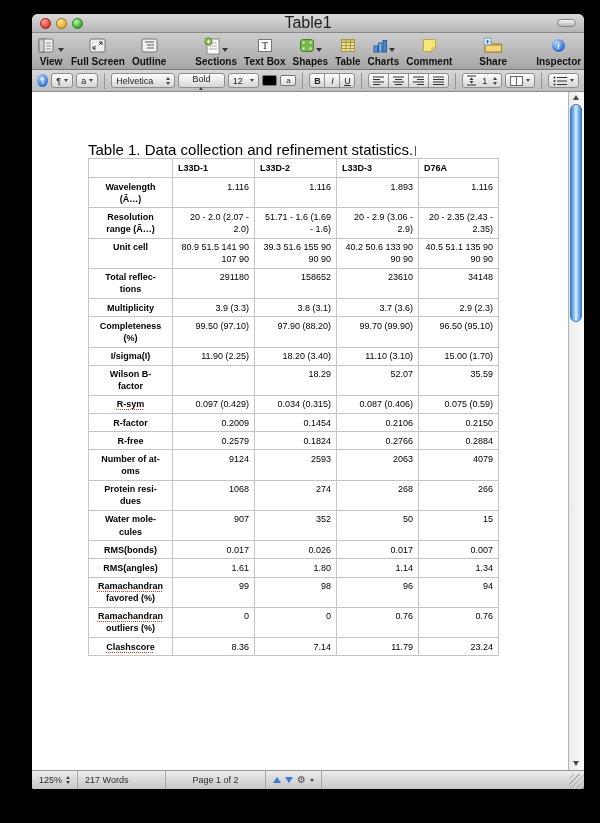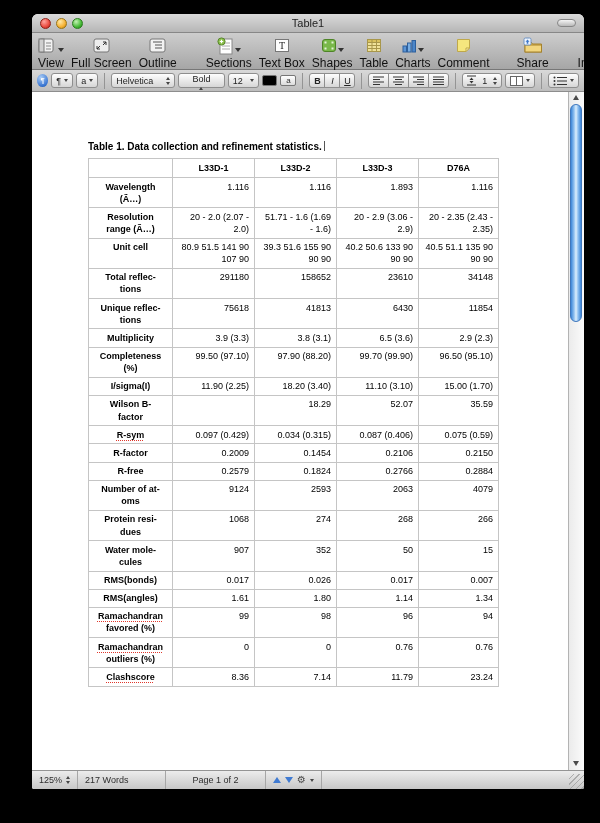--- a/index.html
+++ b/index.html
@@ -9,29 +9,29 @@
           border-radius:6px 6px 2px 2px;overflow:hidden;background:#fff;
           box-shadow:0 12px 30px rgba(0,0,0,.65);display:flex;flex-direction:column;}
   
   .titlebar{height:18px;flex:0 0 18px;background:linear-gradient(#dadada,#b6b6b6);
             border-bottom:1px solid #878787;position:relative;display:flex;align-items:center;}
   .traffic{display:flex;gap:5px;margin-left:8px;z-index:2;}
   .light{width:11px;height:11px;border-radius:50%;box-sizing:border-box;}
   .light.red{background:radial-gradient(circle at 35% 30%,#ffa59e,#ea4b40 60%,#a32218);border:1px solid #8f2018;}
   .light.yellow{background:radial-gradient(circle at 35% 30%,#ffe9a8,#f6b234 60%,#b57a12);border:1px solid #9a7413;}
   .light.green{background:radial-gradient(circle at 35% 30%,#c4f2b4,#47ba37 60%,#1f7d14;);border:1px solid #2b7d1e;background:radial-gradient(circle at 35% 30%,#c4f2b4,#47ba37 60%,#1f7d14);}
-  .wtitle{position:absolute;left:0;right:0;text-align:center;font-size:11px;color:#1e1e1e;}
+  .wtitle{position:absolute;left:0;right:0;text-align:center;font-size:16px;color:#1e1e1e;}
   .pill{position:absolute;right:8px;top:5px;width:19px;height:8px;border-radius:5px;
         background:linear-gradient(#f4f4f4,#b9b9b9);border:1px solid #868686;box-sizing:border-box;}
   
   .toolbar{height:37px;flex:0 0 37px;background:linear-gradient(#cdcdcd,#a6a6a6);
            border-bottom:1px solid #777;display:flex;align-items:flex-start;
            padding:3px 6px 0 6px;box-sizing:border-box;}
   .titem{display:flex;flex-direction:column;align-items:center;margin-right:7px;cursor:default;}
-  .titem .lbl{font-size:12px;color:#111;margin-top:1px;white-space:nowrap;}
+  .titem .lbl{font-size:10px;color:#111;margin-top:1px;white-space:nowrap;font-weight:bold;}
   .ticon{height:19px;display:flex;align-items:center;gap:1px;}
   .tda{width:0;height:0;border-left:3px solid transparent;border-right:3px solid transparent;
        border-top:4px solid #333;margin-top:8px;}
   .mL36{margin-left:22px;} .mL20{margin-left:20px;}
   .circle13{width:13px;height:13px;border-radius:50%;display:flex;align-items:center;justify-content:center;}
   .inspector-ball{background:radial-gradient(circle at 35% 28%,#b6d6f8,#2f6fd0 70%,#1d4f9e);
                   color:#fff;font:italic bold 9px "Liberation Serif",serif;}
   .colors-wheel{background:conic-gradient(#f00,#ff0,#0c0,#0cf,#22f,#f0f,#f00);border:1px solid #555;box-sizing:border-box;}
   .fonts-A{font:bold 15px "Liberation Serif","DejaVu Serif",serif;color:#111;line-height:15px;}
   
@@ -53,27 +53,27 @@
   .pball{width:13px;height:13px;border-radius:50%;display:flex;align-items:center;justify-content:center;
          background:radial-gradient(circle at 35% 28%,#aacdf6,#3a76d2 70%,#24569f);color:#fff;font-size:8px;}
   .swatch{width:18px;height:11px;border:1px solid #777;box-sizing:border-box;border-radius:2px;
           display:flex;align-items:center;justify-content:center;font-size:8px;color:#333;}
   .swatch.black{background:#000;}
   .swatch.textbg{background:linear-gradient(#fff,#dcdcdc);}
   .bI{font-style:italic;} .bU{text-decoration:underline;}
   
   .content{flex:1 1 auto;display:flex;background:#fff;min-height:0;}
   .page{flex:1;position:relative;overflow:hidden;background:#fff;}
-  .docTitle{position:absolute;left:56px;top:49px;font-size:10px;font-weight:bold;color:#000;white-space:nowrap;}
+  .docTitle{position:absolute;left:56px;top:49px;font-size:15px;font-weight:normal;color:#000;white-space:nowrap;}
   .caret{display:inline-block;width:1px;height:10px;background:#555;margin-left:2px;vertical-align:-1px;}
   table.stats{position:absolute;left:56px;top:66px;width:410px;border-collapse:collapse;
               table-layout:fixed;font-size:9px;color:#000;}
   table.stats th,table.stats td{border:1px solid #c5c5c5;padding:2.5px 5px;vertical-align:top;
               white-space:pre-line;line-height:1.35;overflow:hidden;}
-  table.stats th{font-weight:bold;text-align:center;height:13px;}
+  table.stats th{font-weight:bold;text-align:left;height:13px;}
   td.lab{font-weight:bold;text-align:center;}
   td.val{text-align:right;}
   .squiggle{text-decoration:underline dotted #e0372b;text-underline-offset:2px;}
   
   .scrollbar{flex:0 0 15px;position:relative;background:linear-gradient(90deg,#ebebeb,#fbfbfb);
              border-left:1px solid #b3b3b3;}
   .sb-arrow{position:absolute;left:4px;width:0;height:0;border-left:3.5px solid transparent;border-right:3.5px solid transparent;}
   .sb-up{top:3px;border-bottom:5px solid #4a4a4a;}
   .sb-down{bottom:4px;border-top:5px solid #4a4a4a;}
   .sb-thumb{position:absolute;top:12px;left:1px;width:12px;height:218px;border-radius:6px;
@@ -418,32 +418,24 @@
             </tr>
             <tr>
               <td class="lab">Total reflec-
 tions</td>
               <td class="val">291180</td>
               <td class="val">158652</td>
               <td class="val">23610</td>
               <td class="val">34148</td>
             </tr>
             <tr>
-              <td class="lab">Unique reflec-
-tions</td>
-              <td class="val">75618</td>
-              <td class="val">41813</td>
-              <td class="val">6430</td>
-              <td class="val">11854</td>
-            </tr>
-            <tr>
               <td class="lab">Multiplicity</td>
               <td class="val">3.9 (3.3)</td>
               <td class="val">3.8 (3.1)</td>
-              <td class="val">6.5 (3.6)</td>
+              <td class="val">3.7 (3.6)</td>
               <td class="val">2.9 (2.3)</td>
             </tr>
             <tr>
               <td class="lab">Completeness
 (%)</td>
               <td class="val">99.50 (97.10)</td>
               <td class="val">97.90 (88.20)</td>
               <td class="val">99.70 (99.90)</td>
               <td class="val">96.50 (95.10)</td>
             </tr>

